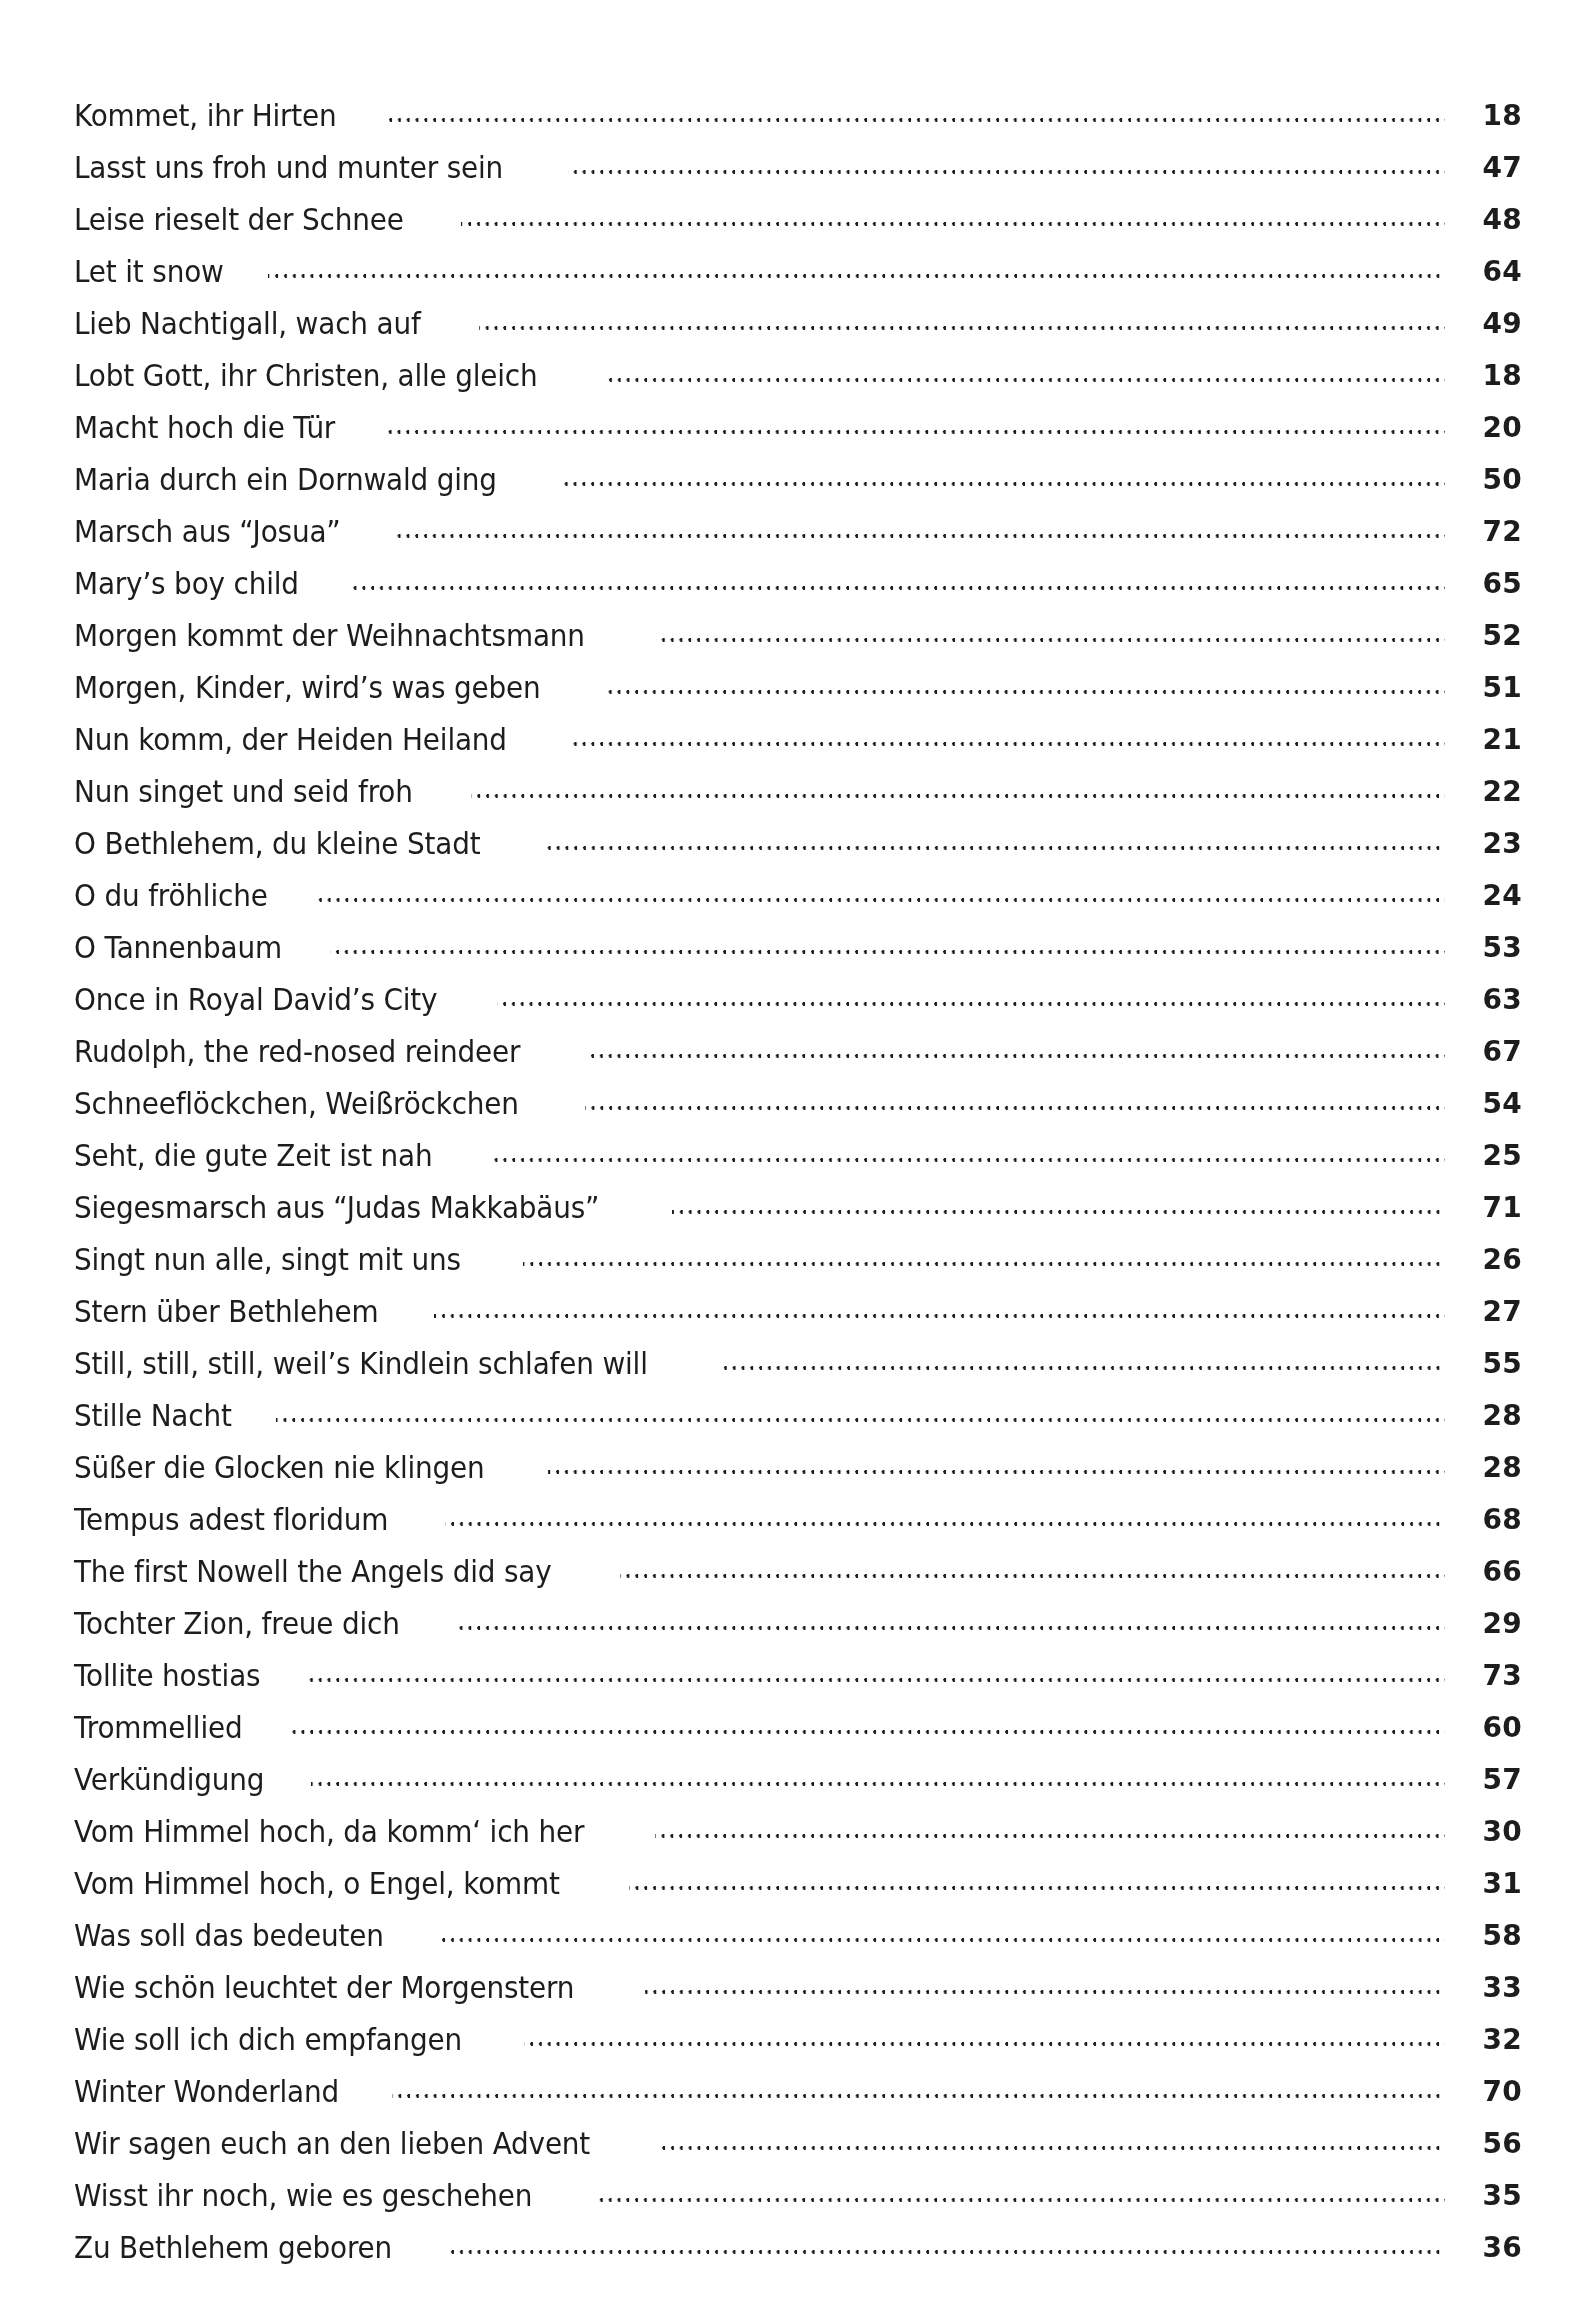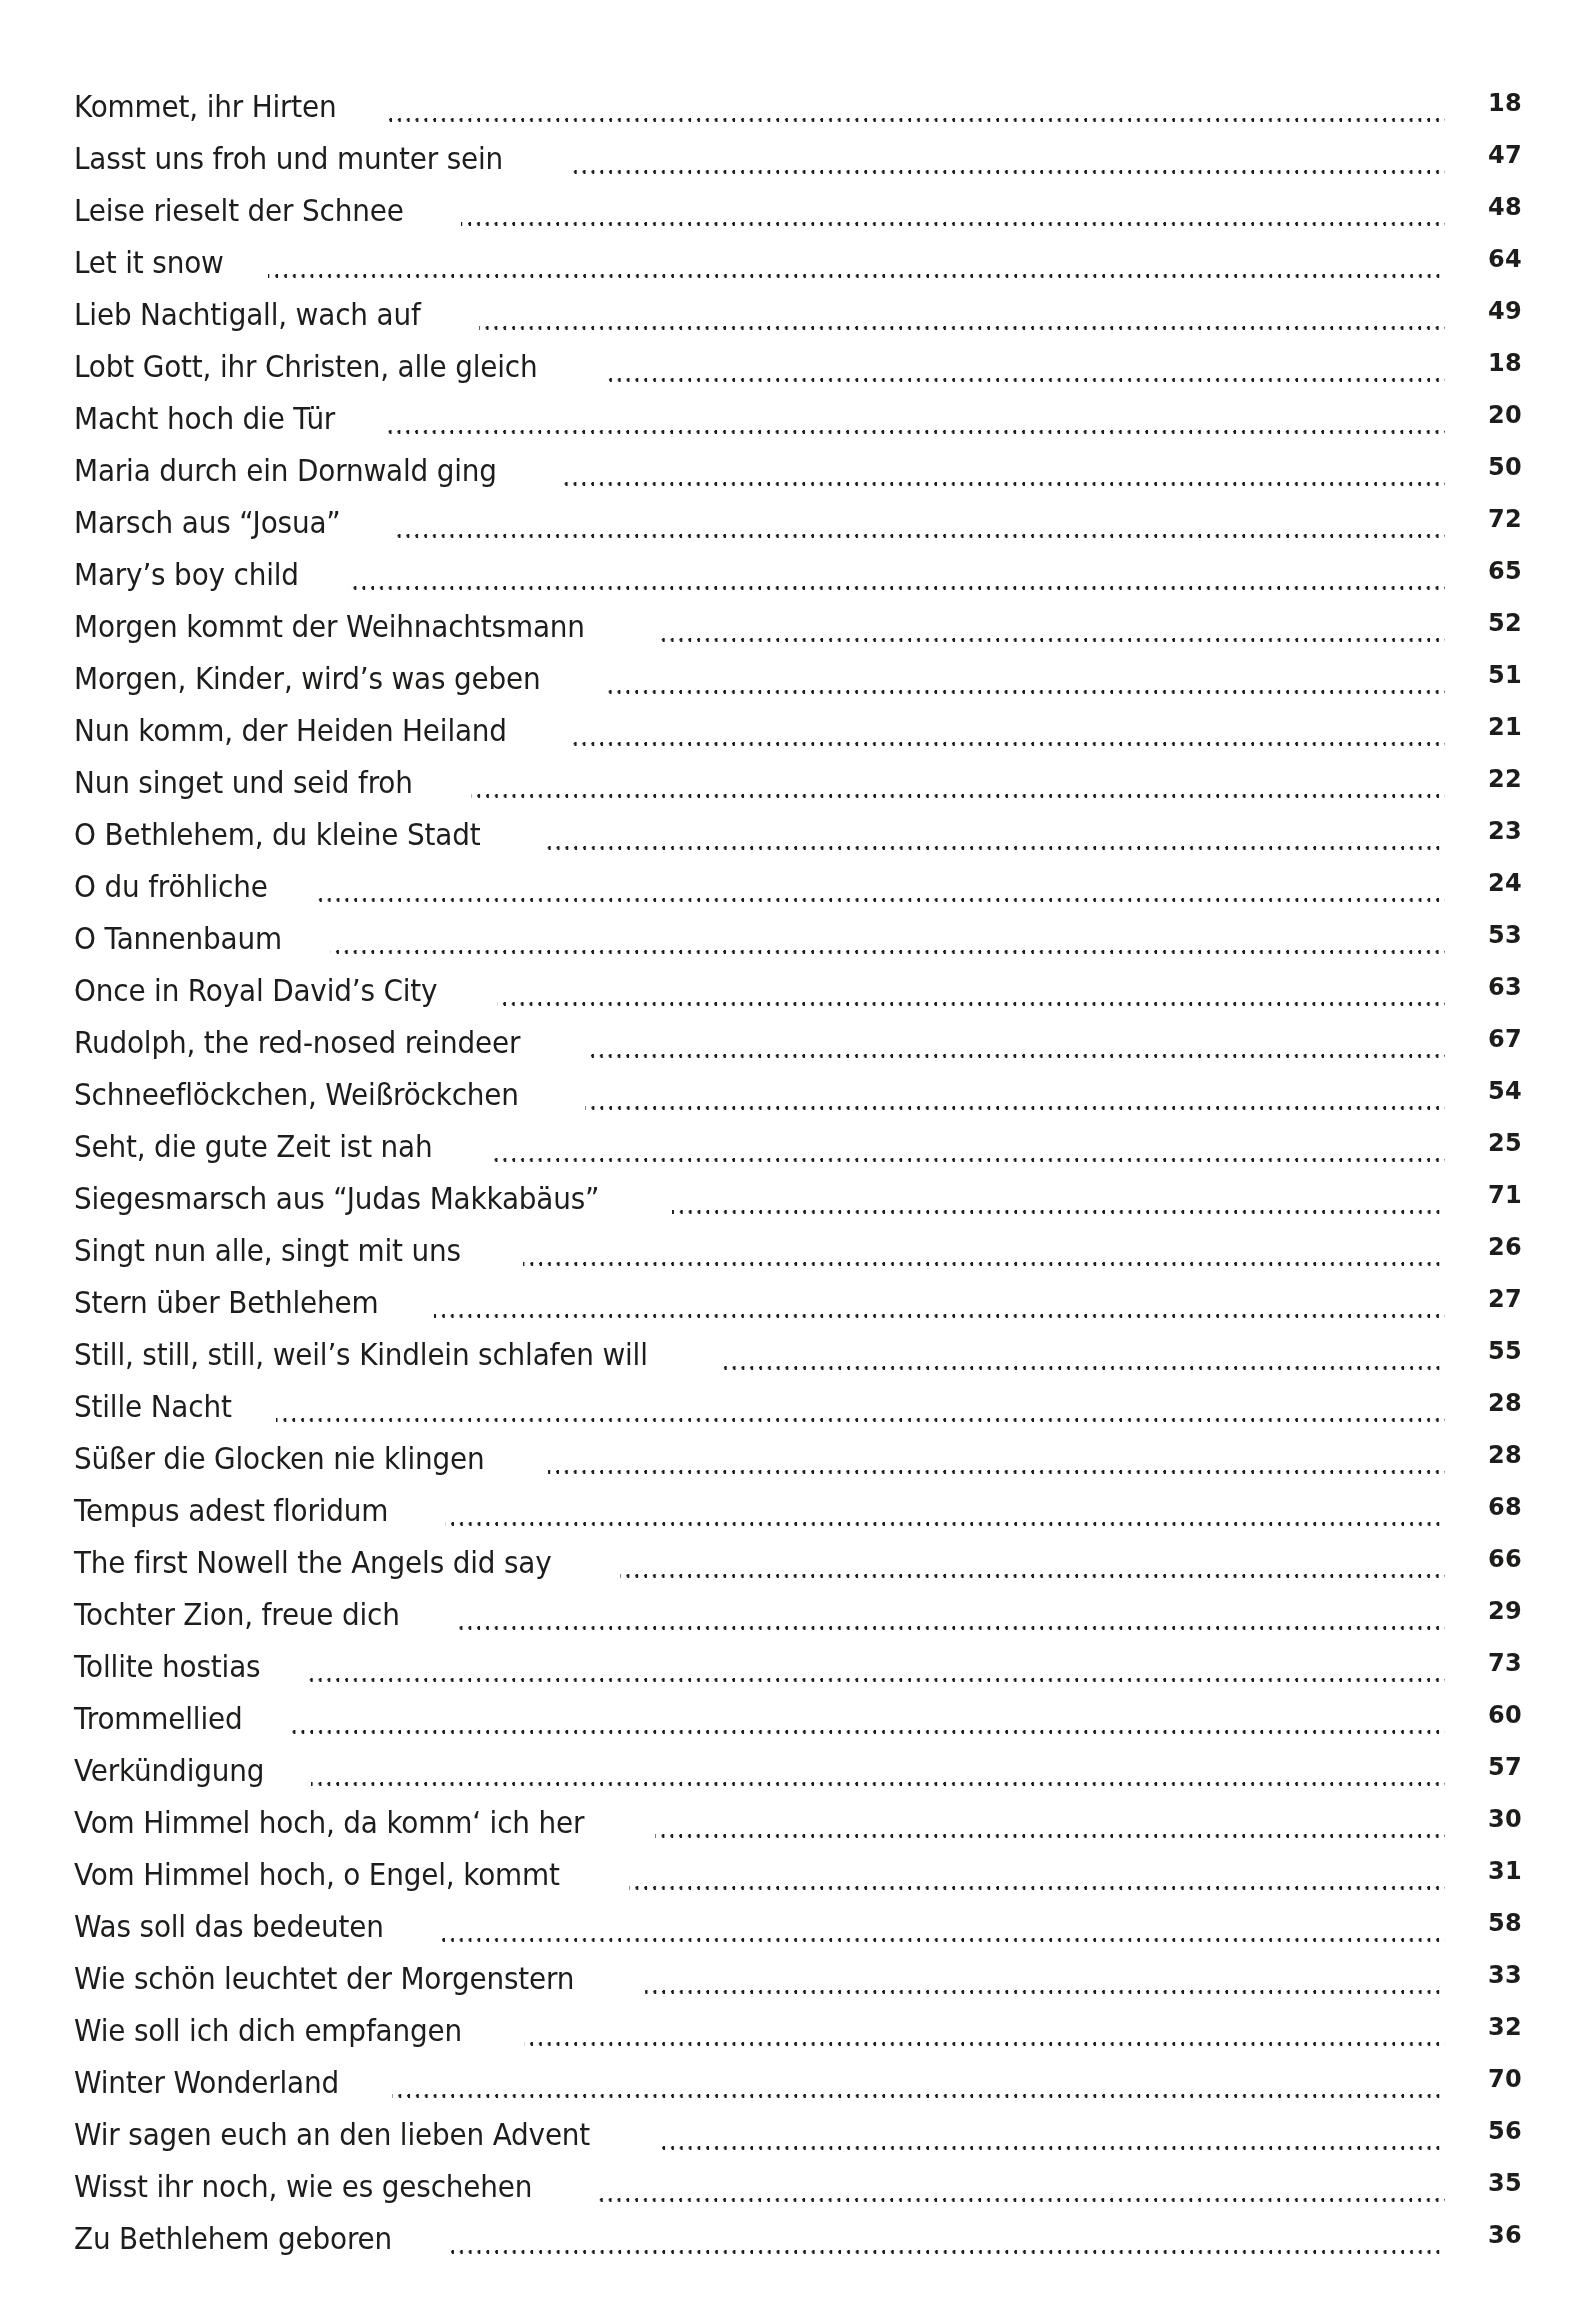--- a/index.html
+++ b/index.html
@@ -20,21 +20,21 @@
     overflow: hidden;
   }
   .toc {
     position: absolute;
     left: 74px;
     top: 89px;
     width: 1448px;
   }
   .toc-entry {
     display: flex;
-    align-items: flex-start;
+    align-items: center;
     height: 52px;
     width: 100%;
     box-sizing: border-box;
   }
   .entry-title {
     font-family: "DejaVu Sans", "Liberation Sans", sans-serif;
     font-size: 30px;
     font-weight: 400;
     color: #1d1d1b;
     white-space: nowrap;
@@ -64,21 +64,21 @@
     background-image: radial-gradient(circle at 1.7px 1.7px, #1d1d1b 1.5px, rgba(0,0,0,0) 1.8px);
     background-size: 8.8px 3.4px;
     background-repeat: repeat-x;
     background-position: right bottom;
   }
   .entry-page {
     flex: 0 0 auto;
     width: 74px;
     text-align: right;
     font-family: "DejaVu Sans", "Liberation Sans", sans-serif;
-    font-size: 24px;
+    font-size: 28px;
     font-weight: 700;
     color: #1d1d1b;
     letter-spacing: 0.3px;
   }
 </style>
 </head>
 <body>
 
 <div class="page">
   <div class="toc" id="toc-list">

